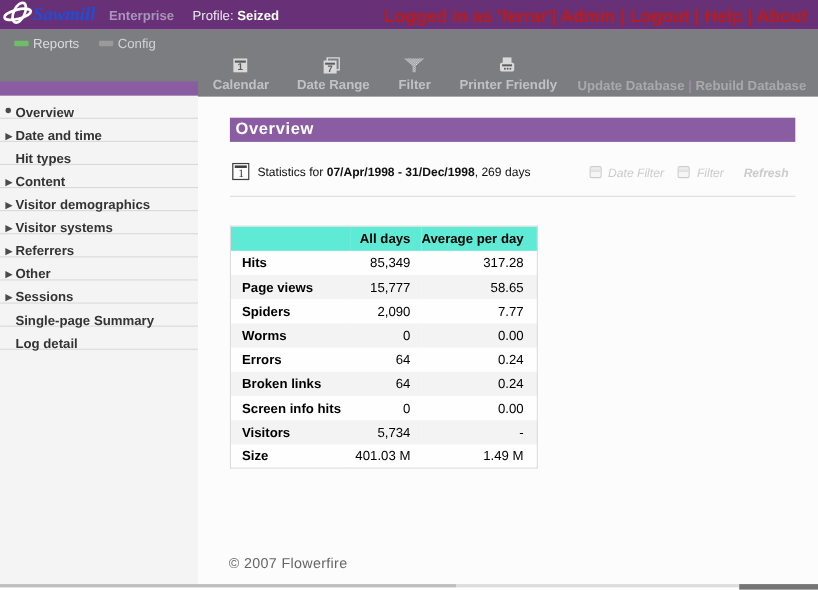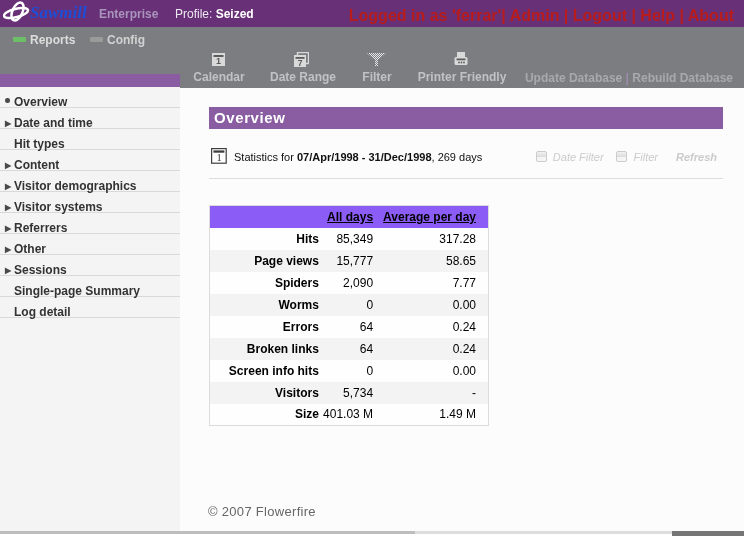--- a/index.html
+++ b/index.html
@@ -13,21 +13,21 @@
   #sawmill{left:30px;top:3px;font-family:"Liberation Serif",serif;
            font-style:italic;font-weight:bold;font-size:17px;color:#1d4ed8;}
   #enterprise{left:99px;top:7px;font-size:12px;font-weight:bold;color:#a995bb;}
   #profile{left:175px;top:7px;font-size:12px;color:#ece6f1;}
   #profile b{color:#ffffff;}
   #loginfo{right:10px;top:7px;font-size:16px;font-weight:bold;color:#b91c1c;}
 
   
   #graybar{left:0;top:27px;width:744px;height:61px;background:#7c7d81;}
   .tabdash{top:36.5px;width:13px;height:5px;border-radius:1px;}
-  .tabtxt{top:33px;font-size:12px;font-weight:bold;color:#dcdcdc;}
+  .tabtxt{top:33px;font-size:12px;font-weight:normal;color:#dcdcdc;}
   .iconlab{top:70px;font-size:12px;font-weight:bold;color:#c2c2c4;text-align:center;}
   #updatedb{right:11px;top:71px;font-size:12px;font-weight:bold;color:#a9a9ab;}
   #updatedb .sep{color:#9d8aab;}
 
   
   #sidepurple{left:0;top:74px;width:180px;height:13px;background:#8a5da3;}
   #sidebar{left:0;top:87px;width:180px;height:444px;background:#f4f4f4;}
   #menu{margin:0;padding:0;list-style:none;}
   #menu li{box-sizing:border-box;height:21px;padding:9px 0 0 14px;
            border-bottom:1px solid #d9d9d9;font-size:12px;font-weight:bold;
@@ -46,22 +46,22 @@
   .cbx{display:inline-block;width:9px;height:9px;border:1px solid #cccccc;
        border-radius:2px;background:linear-gradient(#f2f2f2,#dddddd 50%,#f5f5f5 50%);
        vertical-align:-1px;}
   #sepline{left:29px;top:90px;width:514px;height:1px;background:#dddddd;}
 
   
   #stable{left:29px;top:117px;border-collapse:collapse;background:#fefefe;
           border:1px solid #dcdcdc;font-size:12px;color:#000;
           table-layout:fixed;width:280px;}
   #stable td,#stable th{padding:0;height:22px;box-sizing:border-box;white-space:nowrap;}
-  #stable th{background:#8b5cf6;font-size:12px;text-align:right;padding-right:10px;text-decoration:underline;}
-  #stable .lab{width:109px;text-align:right;font-weight:bold;padding-left:10px;}
+  #stable th{background:#5eead4;font-size:12px;text-align:right;padding-right:10px;}
+  #stable .lab{width:109px;text-align:left;font-weight:bold;padding-left:10px;}
   #stable .c2{width:64px;text-align:right;padding-right:10px;}
   #stable .c3{width:105px;text-align:right;padding-right:12px;}
   #stable tr.alt td{background:#f3f3f3;}
 
   #footer{left:28px;top:416px;font-size:13px;color:#666666;letter-spacing:0.3px;}
 
   
   #bs1{left:0;top:531px;width:415px;height:3px;background:#bdbdbd;}
   #bs2{left:415px;top:531px;width:257px;height:3px;background:#dddddd;}
   #bs3{left:672px;top:531px;width:72px;height:5px;background:#757575;}

